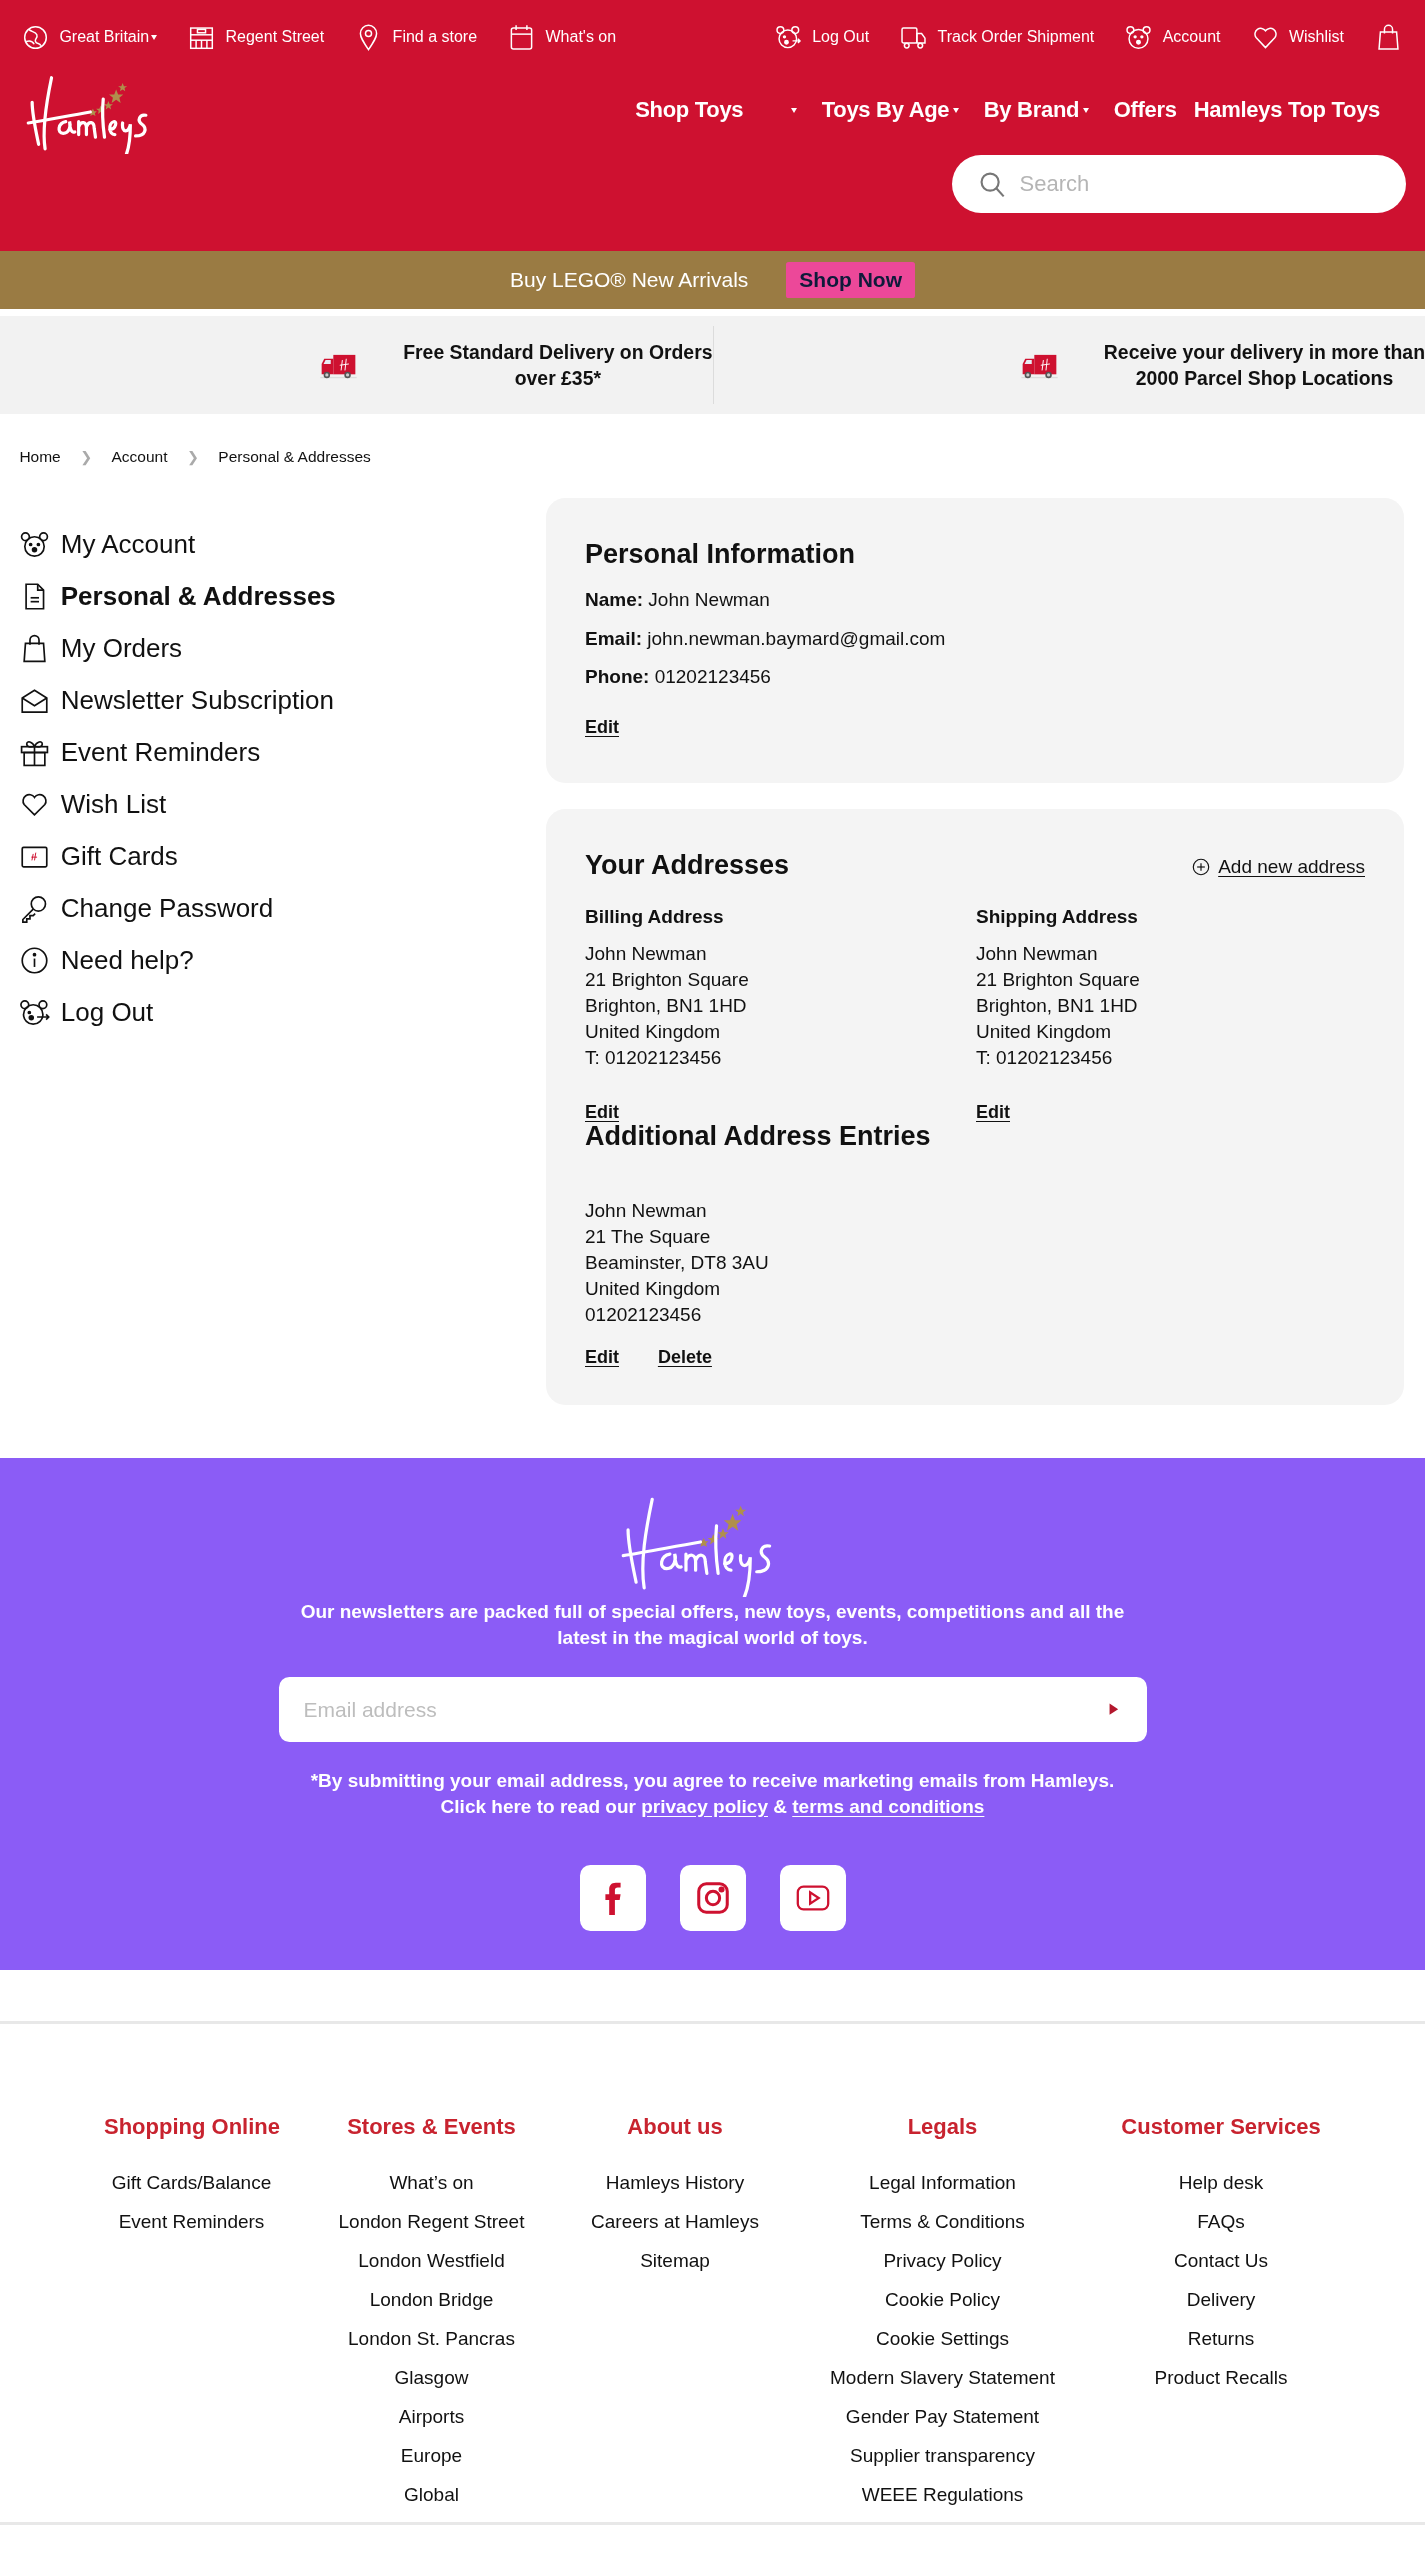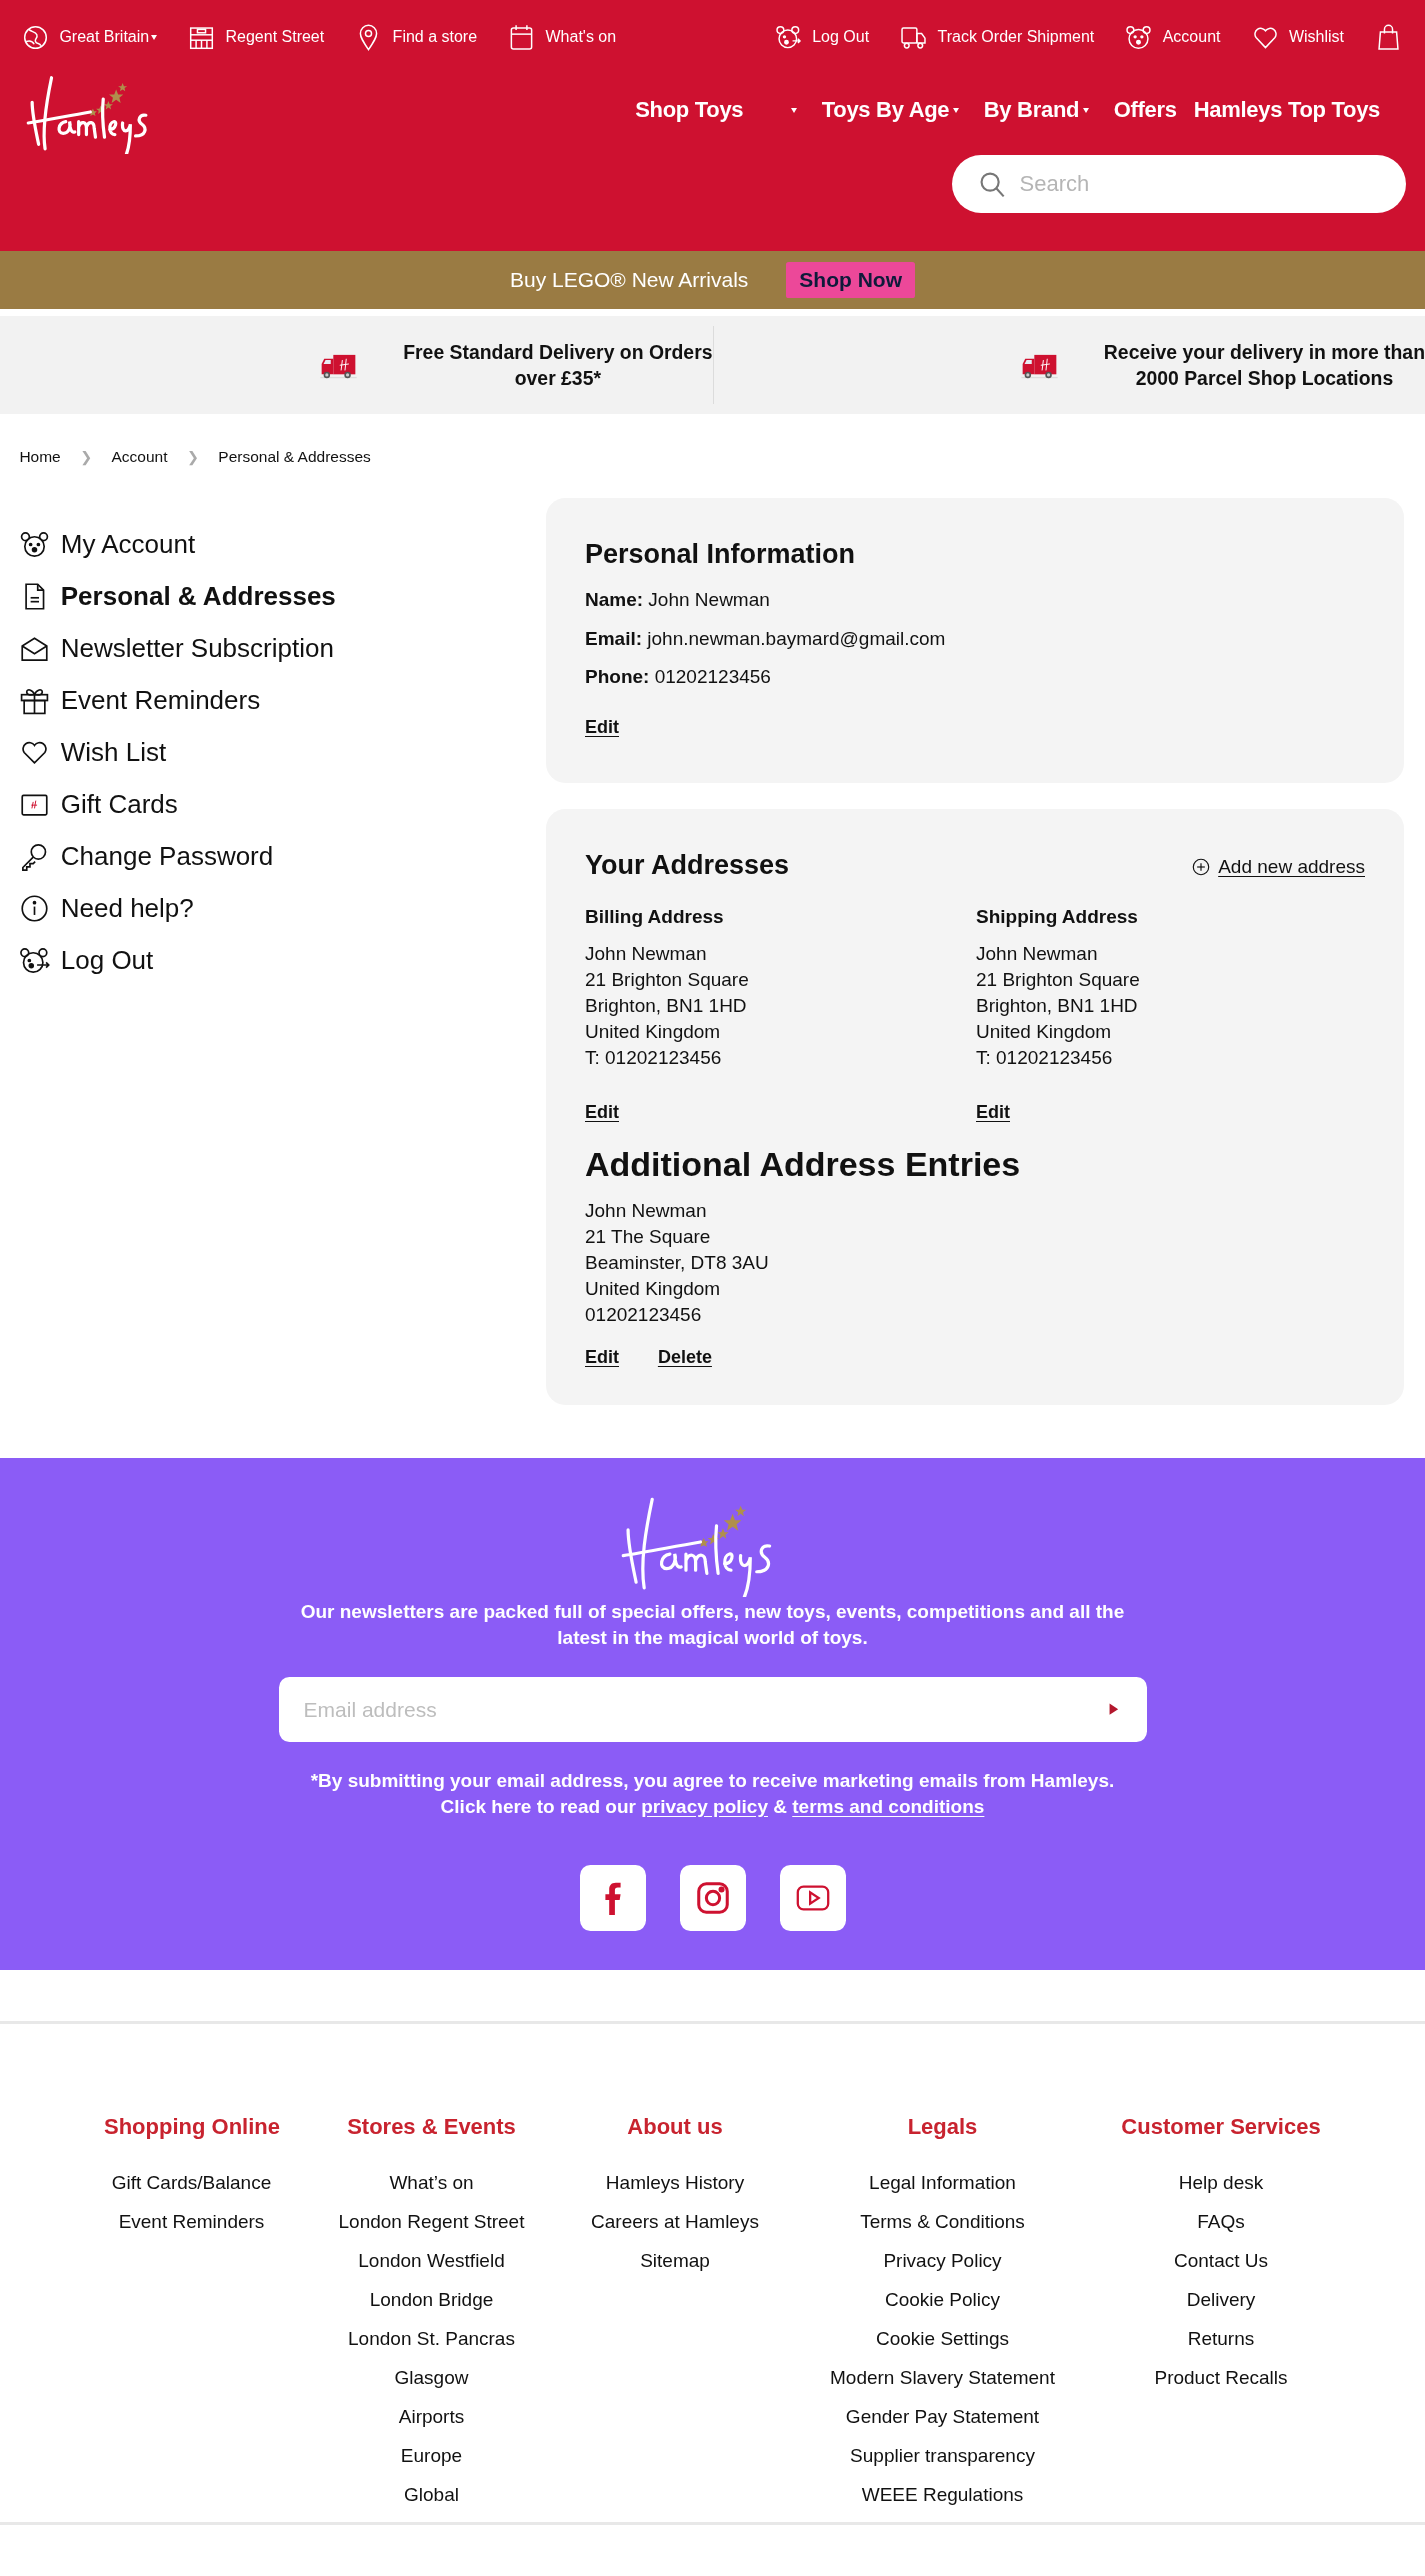--- a/index.html
+++ b/index.html
@@ -57,21 +57,21 @@
   .info-row b { font-weight: bold; }
   .edit-link { font-size: 18px; font-weight: bold; text-decoration: underline; color: #111; text-underline-offset: 3.2px; }
   .card2 .card-title { position: absolute; left: 39px; top: 41px; }
   .add-address { position: absolute; right: 39px; top: 47px; display: flex; align-items: center; font-size: 19px; color: #111; }
   .add-address svg { width: 18px; height: 18px; margin-right: 7.8px; }
   .add-address span { text-decoration: underline; text-underline-offset: 3.2px; }
   .addr-col { position: absolute; top: 97px; width: 363px; }
   .addr-col h4 { font-size: 19px; font-weight: bold; margin-bottom: 11.7px; height: 23px; }
   .addr-line { font-size: 19px; line-height: 26px; color: #111; }
   .addr-col .edit-link { display: inline-block; margin-top: 31px; }
-  .additional-title { position: absolute; left: 39px; top: 336px; font-size: 34px; }
+  .additional-title { position: absolute; left: 39px; top: 312px; font-size: 27px; }
   .additional { position: absolute; left: 39px; top: 389px; }
   .additional .links { margin-top: 19.4px; }
   .additional .links .edit-link { margin-right: 36px; }
 
   
   .newsletter { position: absolute; left: 0; top: 1458px; width: 1425px; height: 512px; background: #8b5cf6; color: #fff; }
   .nl-logo { position: absolute; left: 612px; top: 29px; width: 201px; height: 110px; }
   .nl-text { position: absolute; left: 259px; top: 141px; width: 907px; text-align: center; font-size: 19px; line-height: 26px; font-weight: bold; }
   .nl-form { position: absolute; left: 279px; top: 219px; width: 868px; height: 65px; background: #fff; border-radius: 10.4px; display: flex; align-items: center; padding: 0 24.6px; }
   .nl-form input { flex: 1; border: none; outline: none; font-size: 21px; font-family: "Liberation Sans", sans-serif; color: #333; background: transparent; }
@@ -297,20 +297,27 @@
     <span>My Account</span>
   </a>
   <a class="side-item active">
     <svg viewBox="0 0 48 48" fill="none" stroke="#111" stroke-width="2.6">
         <path d="M11 5h18l9 9v29H11z"></path>
         <path d="M29 5v9h9"></path>
         <line x1="18" y1="26" x2="31" y2="26"></line>
         <line x1="18" y1="32" x2="31" y2="32"></line>
       </svg>
     <span>Personal &amp; Addresses</span>
+  </a>
+  <a class="side-item">
+    <svg viewBox="0 0 48 48" fill="none" stroke="#111" stroke-width="2.6">
+        <path d="M10 16h28l2 28H8z"></path>
+        <path d="M17 18V11a7 7 0 0114 0v7"></path>
+      </svg>
+    <span>My Orders</span>
   </a>
   <a class="side-item">
     <svg viewBox="0 0 48 48" fill="none" stroke="#111" stroke-width="2.6">
         <path d="M5 20L24 8l19 12v22H5z"></path>
         <path d="M5 20l19 12 19-12"></path>
       </svg>
     <span>Newsletter Subscription</span>
   </a>
   <a class="side-item">
     <svg viewBox="0 0 48 48" fill="none" stroke="#111" stroke-width="2.6">

